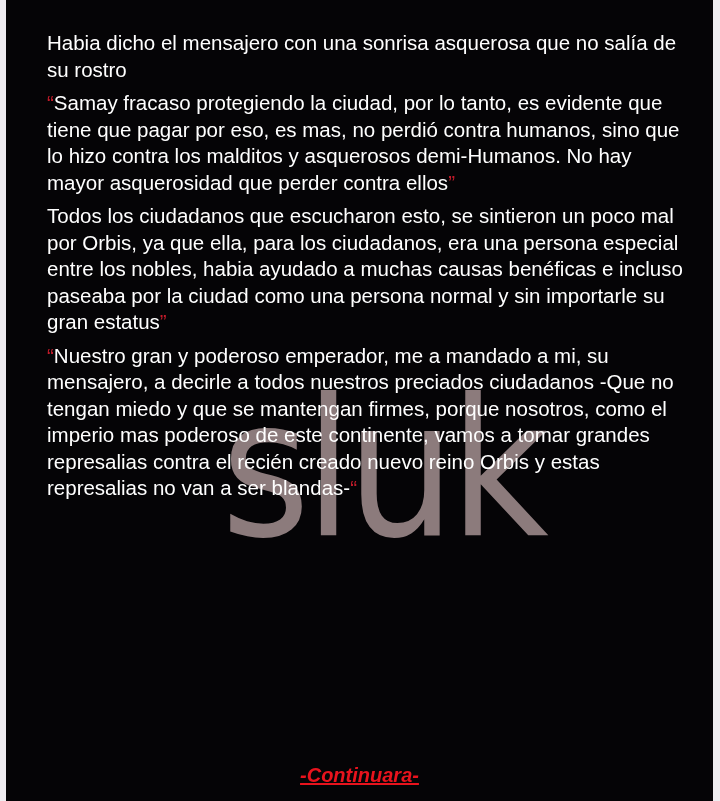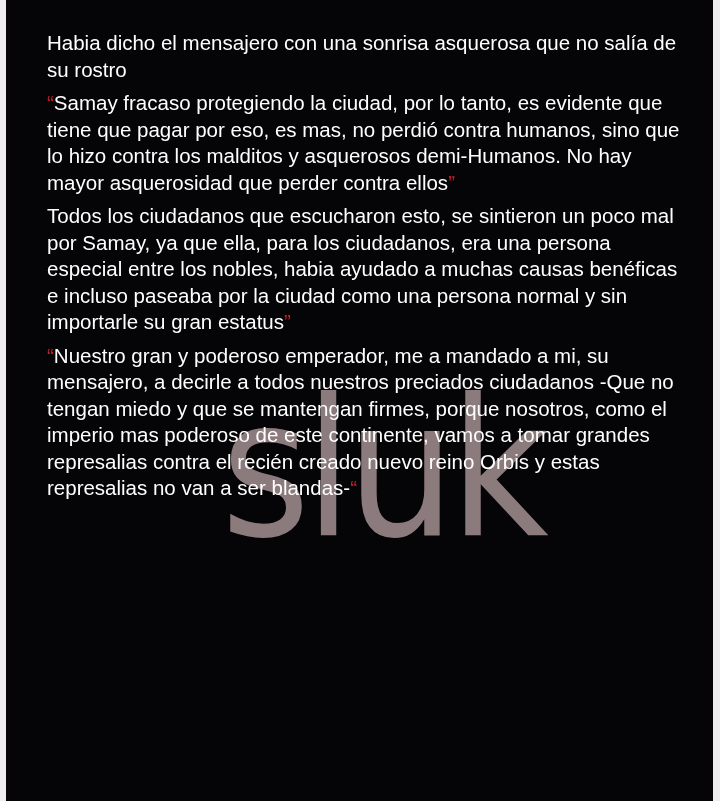--- a/index.html
+++ b/index.html
@@ -57,17 +57,18 @@
 </style>
 </head>
 <body>
 
 <div class="page">
   <div class="watermark">sluk</div>
 
   <div class="text">
     <p class="para"><span class="q"></span><span>Habia dicho el mensajero con una sonrisa asquerosa que no salía de su rostro</span><span class="q"></span></p>
     <p class="para"><span class="q">“</span><span>Samay fracaso protegiendo la ciudad, por lo tanto, es evidente que tiene que pagar por eso, es mas, no perdió contra humanos, sino que lo hizo contra los malditos y asquerosos demi-Humanos. No hay mayor asquerosidad que perder contra ellos</span><span class="q">”</span></p>
-    <p class="para"><span class="q"></span><span>Todos los ciudadanos que escucharon esto, se sintieron un poco mal por Samay, ya que ella, para los ciudadanos, era una persona especial entre los nobles, habia ayudado a muchas causas benéficas e incluso paseaba por la ciudad como una persona normal y sin importarle su gran estatus</span><span class="q">”</span></p>
+    <p class="para"><span class="q"></span><span>Todos los ciudadanos que escucharon esto, se sintieron un poco mal por Orbis, ya que ella, para los ciudadanos, era una persona especial entre los nobles, habia ayudado a muchas causas benéficas e incluso paseaba por la ciudad como una persona normal y sin importarle su gran estatus</span><span class="q">”</span></p>
     <p class="para"><span class="q">“</span><span>Nuestro gran y poderoso emperador, me a mandado a mi, su mensajero, a decirle a todos nuestros preciados ciudadanos -Que no tengan miedo y que se mantengan firmes, porque nosotros, como el imperio mas poderoso de este continente, vamos a tomar grandes represalias contra el recién creado nuevo reino Orbis y estas represalias no van a ser blandas-</span><span class="q">“</span></p>
   </div>
 
+  <div class="continua">-Continuara-</div>
 </div>
 
 </body></html>

